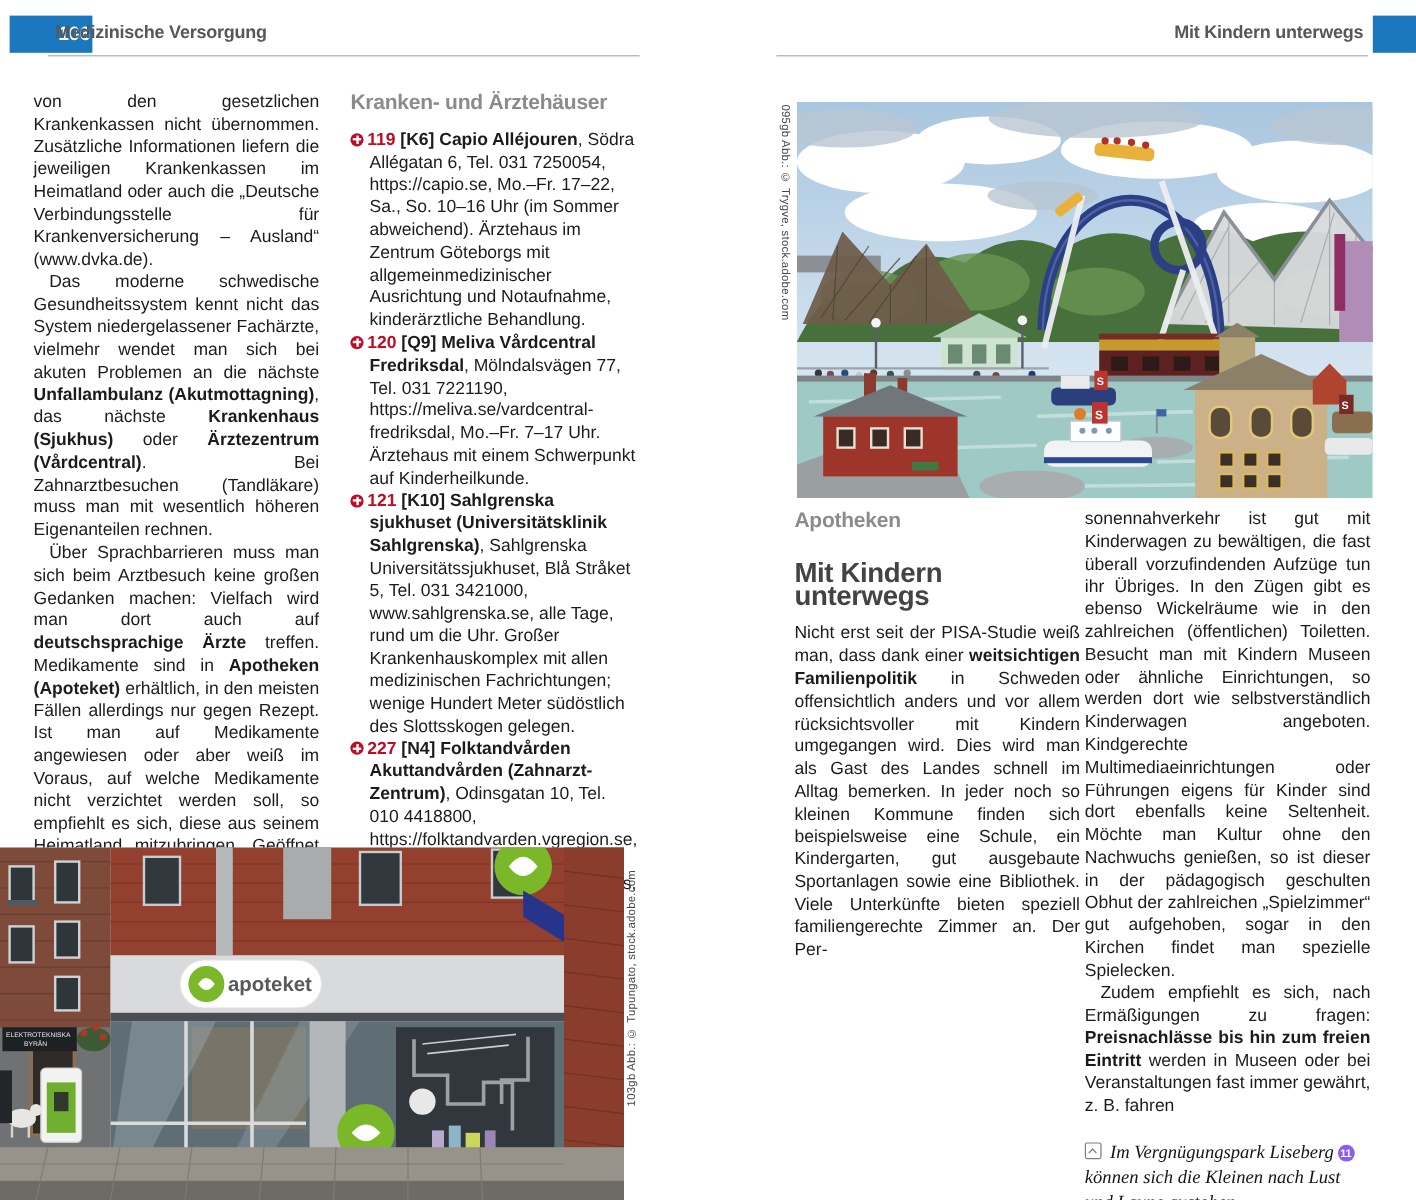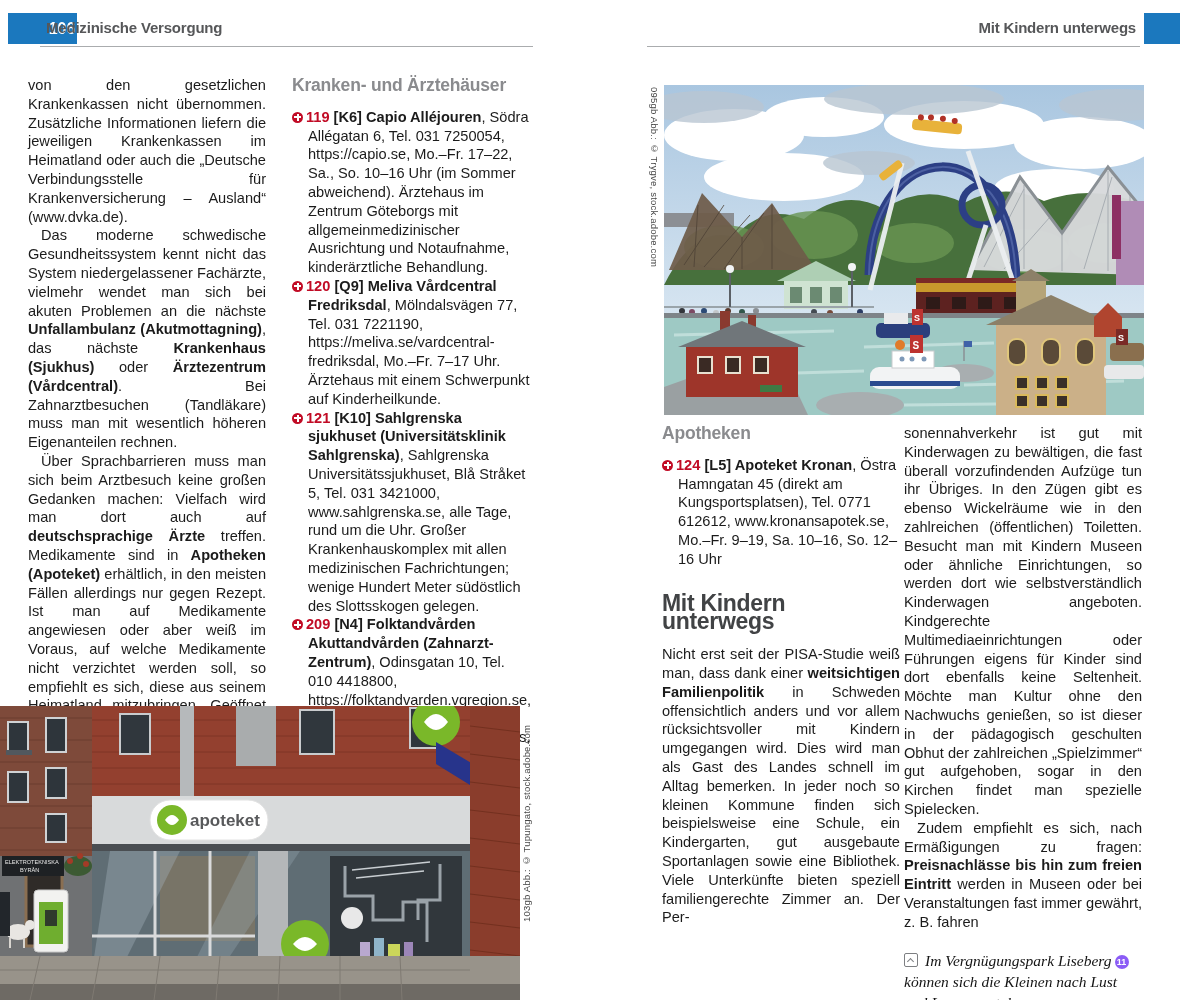--- a/index.html
+++ b/index.html
@@ -57,21 +57,21 @@
     <p class="para"><span>von den gesetzlichen Krankenkassen nicht übernommen. Zusätzliche Informationen liefern die jeweiligen Krankenkassen im Heimatland oder auch die „Deutsche Verbindungsstelle für Krankenversicherung – Ausland“ (www.dvka.de).</span></p>
     <p class="para indent"><span>Das moderne schwedische Gesundheitssystem kennt nicht das System niedergelassener Fachärzte, vielmehr wendet man sich bei akuten Problemen an die nächste </span><span class="b">Unfallambulanz (Akutmottagning)</span><span>, das nächste </span><span class="b">Krankenhaus (Sjukhus)</span><span> oder </span><span class="b">Ärztezentrum (Vårdcentral)</span><span>. Bei Zahnarztbesuchen (</span><span class="i">Tandläkare</span><span>) muss man mit wesentlich höheren Eigenanteilen rechnen.</span></p>
     <p class="para indent"><span>Über Sprachbarrieren muss man sich beim Arztbesuch keine großen Gedanken machen: Vielfach wird man dort auch auf </span><span class="b">deutschsprachige Ärzte</span><span> treffen. Medikamente sind in </span><span class="b">Apotheken (Apoteket)</span><span> erhältlich, in den meisten Fällen allerdings nur gegen Rezept. Ist man auf Medikamente angewiesen oder aber weiß im Voraus, auf welche Medikamente nicht verzichtet werden soll, so empfiehlt es sich, diese aus seinem Heimatland mitzubringen. Geöffnet haben die Apotheken zu normalen Geschäftszeiten, Nachtapotheken sind mit der Bezeichnung </span><span class="i">nättöppet</span><span> versehen.</span></p>
   </div>
 
   <div class="col" style="left:292px;top:76px;width:241px;">
     <div class="secheading">Kranken- und Ärztehäuser</div>
     <div class="entry"><span class="plus-icon"></span><span class="entry-num">119</span><span><span class="b"> [K6] Capio Alléjouren</span><span>, Södra Allégatan 6, Tel. 031 7250054, https://capio.se, Mo.–Fr. 17–22, Sa., So. 10–16 Uhr (im Sommer abweichend). Ärztehaus im Zentrum Göteborgs mit allgemeinmedizinischer Ausrichtung und Notaufnahme, kinderärztliche Behandlung.</span></span></div>
     <div class="entry"><span class="plus-icon"></span><span class="entry-num">120</span><span><span class="b"> [Q9] Meliva Vårdcentral Fredriksdal</span><span>, Mölndalsvägen 77, Tel. 031 7221190, https://meliva.se/vardcentral-fredriksdal, Mo.–Fr. 7–17 Uhr. Ärztehaus mit einem Schwerpunkt auf Kinderheilkunde.</span></span></div>
     <div class="entry"><span class="plus-icon"></span><span class="entry-num">121</span><span><span class="b"> [K10] Sahlgrenska sjukhuset (Universitätsklinik Sahlgrenska)</span><span>, Sahlgrenska Universitätssjukhuset, Blå Stråket 5, Tel. 031 3421000, www.sahlgrenska.se, alle Tage, rund um die Uhr. Großer Krankenhauskomplex mit allen medizinischen Fachrichtungen; wenige Hundert Meter südöstlich des Slottsskogen gelegen.</span></span></div>
-    <div class="entry"><span class="plus-icon"></span><span class="entry-num">209</span><span><span class="b"> [N4] Folktandvården Akuttandvården (Zahnarzt-Zentrum)</span><span>, Odinsgatan 10, Tel. 010 4418800, https://folktandvarden.vgregion.se, Mo.–Fr. 8–20, Sa., So. 8–16 Uhr. Zentral gelegenes Zahnärztehaus, das auch bei Notfällen am Wochenende hilft.</span></span></div>
+    <div class="entry"><span class="plus-icon"></span><span class="entry-num">227</span><span><span class="b"> [N4] Folktandvården Akuttandvården (Zahnarzt-Zentrum)</span><span>, Odinsgatan 10, Tel. 010 4418800, https://folktandvarden.vgregion.se, Mo.–Fr. 8–20, Sa., So. 8–16 Uhr. Zentral gelegenes Zahnärztehaus, das auch bei Notfällen am Wochenende hilft.</span></span></div>
     <div class="caption" style="margin-top:24px;"><span class="cap-icon down"></span><span><span class="i">Ein für deutsche Muttersprachler lösbares Schilderrätsel</span></span></div>
   </div>
 
   <div class="photo" style="left:0;top:706px;width:520px;height:294px;">
     <svg width="520" height="294" viewBox="0 0 520 294">
       <rect x="0" y="0" width="520" height="294" fill="#cfd8de"></rect>
 
       <rect x="0" y="0" width="92" height="168" fill="#7e4a3a"></rect>
       <g stroke="#6a3c2e" stroke-width="1">
         <line x1="0" y1="12" x2="92" y2="12"></line>
@@ -383,21 +383,20 @@
       <rect x="440" y="280" width="40 " height="14" rx="4" fill="#e8e9ea"></rect>
 
       <line x1="300" y1="256" x2="300" y2="276" stroke="#8a8f94" stroke-width="1.5"></line>
       <rect x="300" y="256" width="8" height="6" fill="#3f62a8"></rect>
     </svg>
   </div>
   <div class="credit" style="left:649px;top:87px;height:328px;">095gb Abb.: © Trygve, stock.adobe.com</div>
 
   <div class="col" style="left:662px;top:424px;width:238px;">
     <div class="secheading">Apotheken</div>
-    <div class="entry"><span class="plus-icon"></span><span class="entry-num">124</span><span><span class="b"> [L5] Apoteket Kronan</span><span>, Östra Hamngatan 45 (direkt am Kungsportsplatsen), Tel. 0771 612612, www.kronansapotek.se, Mo.–Fr. 9–19, Sa. 10–16, So. 12–16 Uhr</span></span></div>
     <div class="bigheading">Mit Kindern unterwegs</div>
     <p class="para"><span>Nicht erst seit der PISA-Studie weiß man, dass dank einer </span><span class="b">weitsichtigen Familienpolitik</span><span> in Schweden offensichtlich anders und vor allem rücksichtsvoller mit Kindern umgegangen wird. Dies wird man als Gast des Landes schnell im Alltag bemerken. In jeder noch so kleinen Kommune finden sich beispielsweise eine Schule, ein Kindergarten, gut ausgebaute Sportanlagen sowie eine Bibliothek. Viele Unterkünfte bieten speziell familiengerechte Zimmer an. Der Per-</span></p>
   </div>
 
   <div class="col" style="left:904px;top:424px;width:238px;">
     <p class="para"><span>sonennahverkehr ist gut mit Kinderwagen zu bewältigen, die fast überall vorzufindenden Aufzüge tun ihr Übriges. In den Zügen gibt es ebenso Wickelräume wie in den zahlreichen (öffentlichen) Toiletten. Besucht man mit Kindern Museen oder ähnliche Einrichtungen, so werden dort wie selbstverständlich Kinderwagen angeboten. Kindgerechte Multimediaeinrichtungen oder Führungen eigens für Kinder sind dort ebenfalls keine Seltenheit. Möchte man Kultur ohne den Nachwuchs genießen, so ist dieser in der pädagogisch geschulten Obhut der zahlreichen „Spielzimmer“ gut aufgehoben, sogar in den Kirchen findet man spezielle Spielecken.</span></p>
     <p class="para indent"><span>Zudem empfiehlt es sich, nach Ermäßigungen zu fragen: </span><span class="b">Preisnachlässe bis hin zum freien Eintritt</span><span> werden in Museen oder bei Veranstaltungen fast immer gewährt, z. B. fahren</span></p>
     <div class="caption" style="margin-top:18px;"><span class="cap-icon up"></span><span><span class="i">Im Vergnügungspark Liseberg</span><span class="num-badge">11</span><span class="i"> können sich die Kleinen nach Lust und Laune austoben</span></span></div>
   </div>
 

